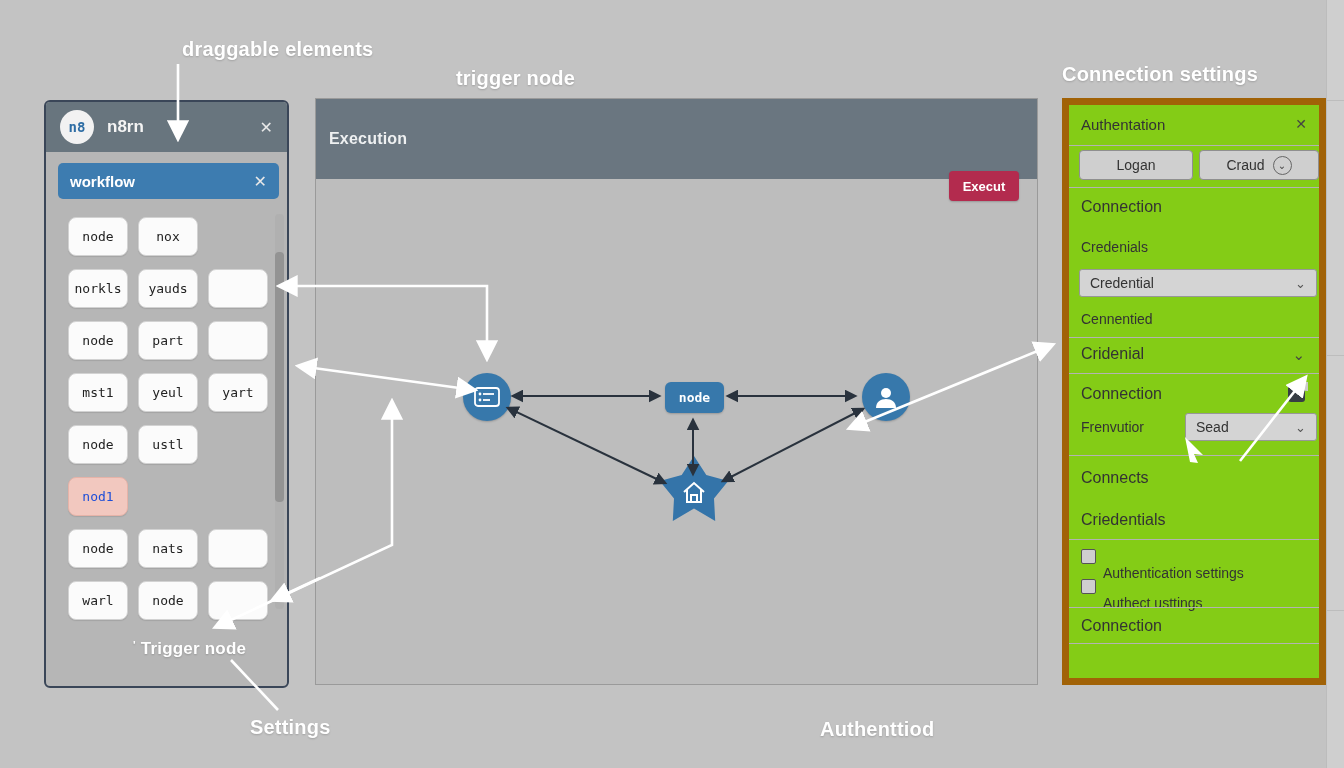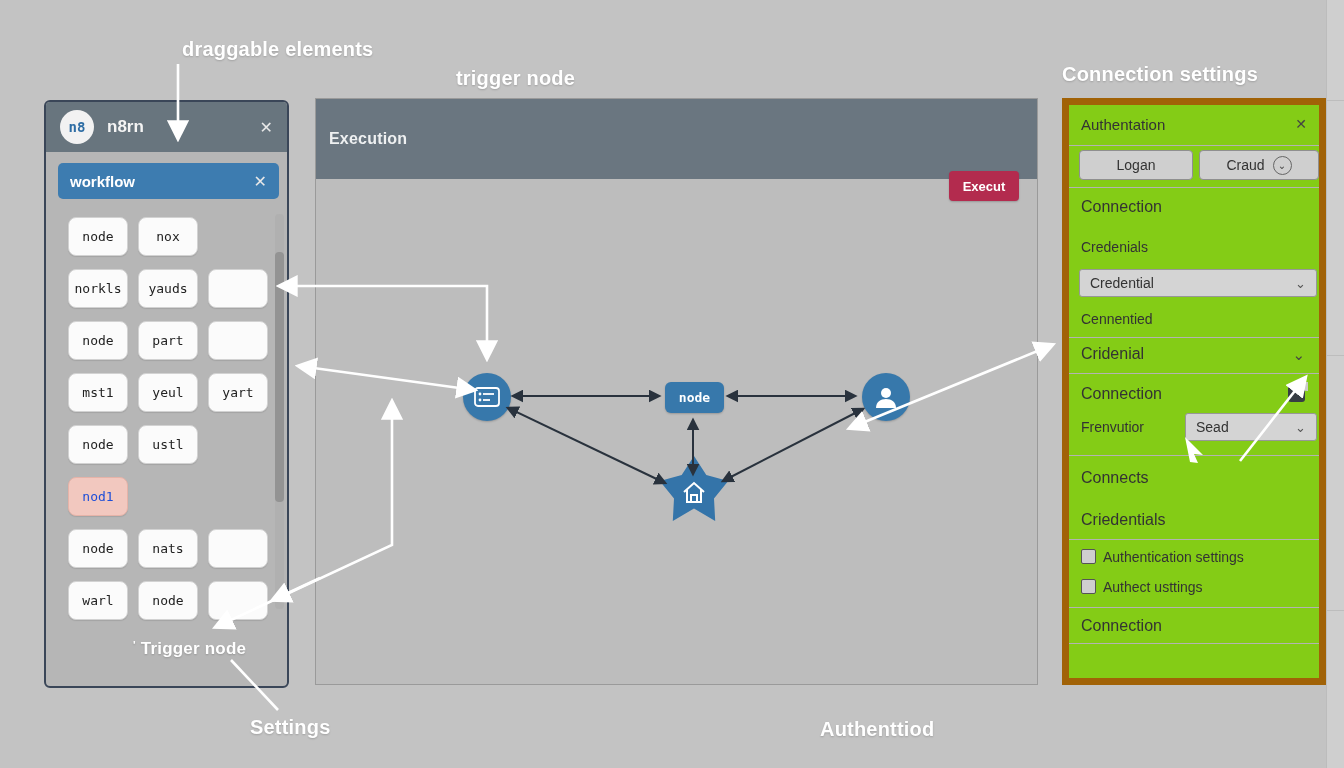--- a/index.html
+++ b/index.html
@@ -63,21 +63,21 @@
           background:#cfcfcf;display:flex;align-items:center;justify-content:center;
           font-size:14px;color:#333;box-sizing:border-box;}
   .dropdown{position:absolute;height:28px;background:#d4d4d4;border:1px solid #979797;
             border-radius:3px;display:flex;align-items:center;padding:0 10px;
             box-sizing:border-box;font-size:14px;color:#333;}
   .dropdown .chev{margin-left:auto;color:#555;font-size:13px;line-height:1;}
   .chev-circ{width:17px;height:17px;border:1px solid #666;border-radius:50%;display:flex;
              align-items:center;justify-content:center;font-size:10px;color:#444;margin-left:8px;}
   .checkbox{position:absolute;width:15px;height:15px;border:1.5px solid #555;
             background:#cfcfcf;box-sizing:border-box;border-radius:2px;}
-  .cb-label{position:absolute;color:#333;font-size:14px;white-space:nowrap;}
+  .cb-label{position:absolute;color:#333;font-size:14px;white-space:nowrap;margin-top:16px;}
   .flag-icon{position:absolute;width:17px;height:17px;background:#373d44;border-radius:3px;}
   .flag-icon:after{content:"";position:absolute;right:-3px;top:-3px;width:9px;height:9px;
                    background:#cbcbcb;border-radius:0 0 0 8px;}
   .rp-chev{position:absolute;color:#444;font-size:15px;}
 
   .gutter{left:1326px;top:0;width:18px;height:768px;background:#cfcfcf;border-left:1px solid #bcbcbc;}
   .gutter .l1{position:absolute;left:0;width:100%;height:1px;background:#bdbdbd;}
 
   .overlay{position:absolute;left:0;top:0;pointer-events:none;}
   .edge{stroke:#29323d;stroke-width:2;fill:none;}

